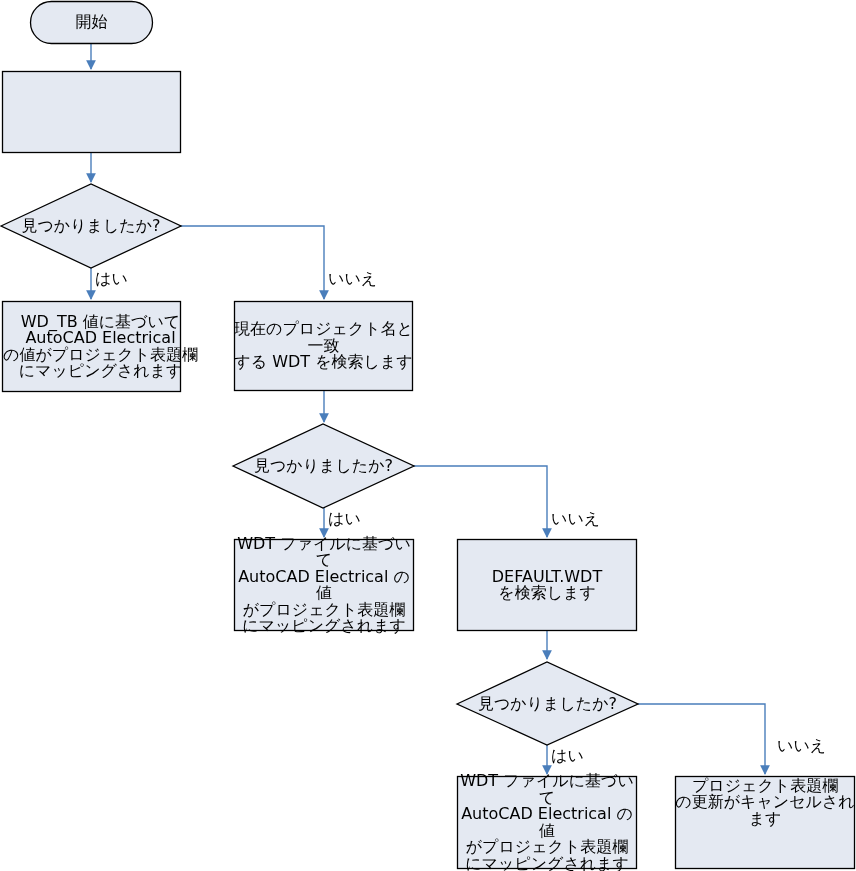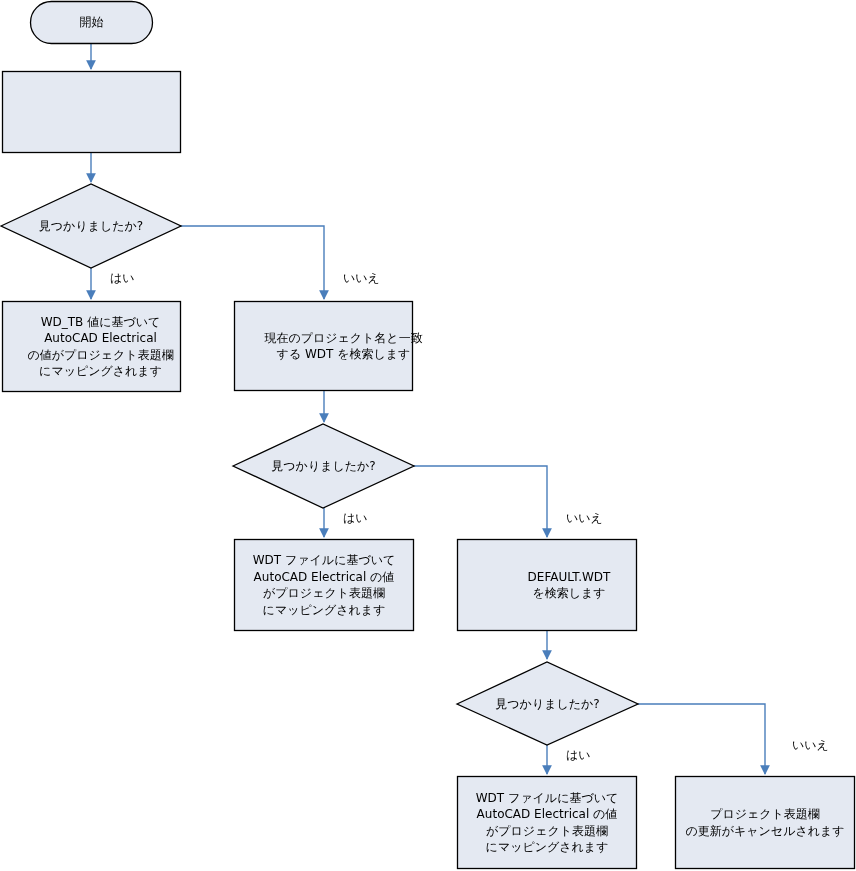--- a/index.html
+++ b/index.html
@@ -24,33 +24,32 @@
     width: 856px;
     height: 871px;
   }
   .node-label {
     position: absolute;
     display: flex;
     align-items: center;
     justify-content: center;
     text-align: center;
     color: #000000;
-    font-size: 12px;
+    font-size: 16px;
     line-height: 16.5px;
     white-space: pre-line;
     pointer-events: none;
     letter-spacing: 0px;
   }
   .edge-label {
     position: absolute;
     color: #000000;
-    font-size: 12px;
+    font-size: 16px;
     line-height: 13px;
     white-space: nowrap;
-    margin-left: 15px;
   }
 </style>
 </head>
 <body>
 
 <div id="canvas">
 
   <svg id="svg-layer" viewBox="0 0 856 871" xmlns="http://www.w3.org/2000/svg">
     <defs>
       <marker id="arrowblue" viewBox="0 0 10 10" refX="9" refY="5" markerWidth="7" markerHeight="7" orient="auto-start-reverse">
@@ -97,41 +96,41 @@
   <div class="node-label" style="left:30px; top:1px; width:123px; height:43px;">開始</div>
 
 
   <div class="node-label" style="left:1px; top:184px; width:180px; height:84px;">見つかりましたか?</div>
 
   <div class="node-label" style="left:2px; top:301px; width:197px; height:91px;">WD_TB 値に基づいて
 AutoCAD Electrical
 の値がプロジェクト表題欄
 にマッピングされます</div>
 
-  <div class="node-label" style="left:234px; top:301px; width:179px; height:90px;padding-left:20px;">現在のプロジェクト名と一致
+  <div class="node-label" style="left:234px; top:301px; width:179px; height:90px;">現在のプロジェクト名と一致
 する WDT を検索します</div>
 
   <div class="node-label" style="left:233px; top:424px; width:181px; height:84px;">見つかりましたか?</div>
 
   <div class="node-label" style="left:234px; top:539px; width:180px; height:92px;">WDT ファイルに基づいて
 AutoCAD Electrical の値
 がプロジェクト表題欄
 にマッピングされます</div>
 
-  <div class="node-label" style="left:457px; top:539px; width:180px; height:92px;padding-left:22px;">DEFAULT.WDT
+  <div class="node-label" style="left:457px; top:539px; width:180px; height:92px;">DEFAULT.WDT
 を検索します</div>
 
   <div class="node-label" style="left:457px; top:662px; width:181px; height:84px;">見つかりましたか?</div>
 
   <div class="node-label" style="left:457px; top:776px; width:180px; height:93px;">WDT ファイルに基づいて
 AutoCAD Electrical の値
 がプロジェクト表題欄
 にマッピングされます</div>
 
-  <div class="node-label" style="left:675px; top:776px; width:180px; height:93px;font-family:Liberation Serif, serif;">プロジェクト表題欄
+  <div class="node-label" style="left:675px; top:756px; width:180px; height:93px;font-family:Liberation Serif, serif;">プロジェクト表題欄
 の更新がキャンセルされます</div>
 
   <div class="edge-label" style="left:95px; top:272px;">はい</div>
 
   <div class="edge-label" style="left:328px; top:272px;">いいえ</div>
 
   <div class="edge-label" style="left:328px; top:512px;">はい</div>
 
   <div class="edge-label" style="left:551px; top:512px;">いいえ</div>
 

